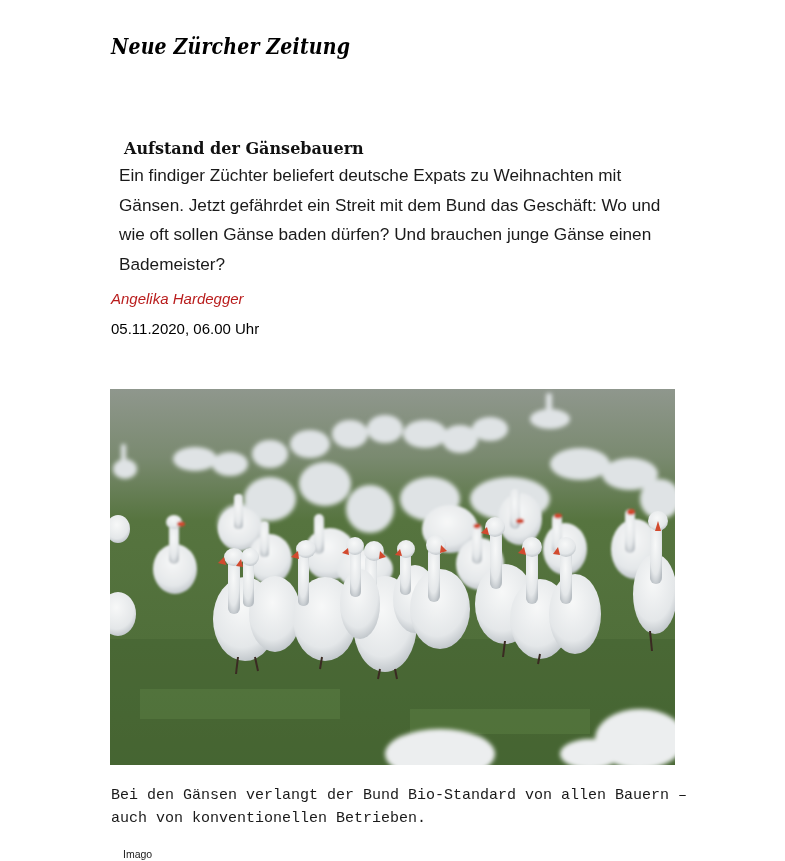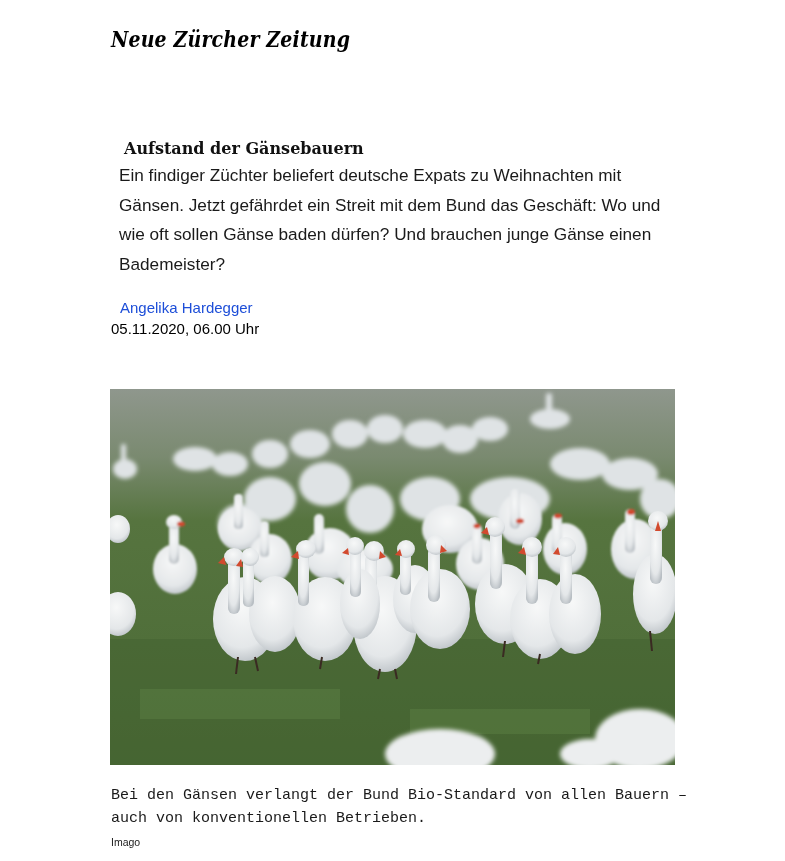--- a/index.html
+++ b/index.html
@@ -15,21 +15,21 @@
       overflow: hidden;
     }
     .page {
       position: absolute;
       left: 111px;
       top: 0;
       width: 565px;
     }
     .masthead {
       position: absolute;
-      top: 21px;
+      top: 28px;
       left: 0;
       height: 36px;
       display: block;
     }
     .masthead-text {
       font-family: "DejaVu Serif", serif;
       font-weight: bold;
       font-size: 22px;
       letter-spacing: 0.2px;
       color: #000;
@@ -60,25 +60,26 @@
       margin: 0;
       font-family: "Liberation Sans", sans-serif;
       font-size: 17.2px;
       line-height: 29.5px;
       color: #1a1a1a;
     }
     .author {
       position: absolute;
       top: 288px;
       left: 0;
-      margin: 9px;
+      margin: 0;
       font-family: "Liberation Sans", sans-serif;
       font-size: 15px;
       line-height: 22px;
-      color: #1d4ed8;
+      color: #b91c1c;
+      font-style: italic;
     }
     .date {
       position: absolute;
       top: 318px;
       left: 0;
       margin: 0;
       font-family: "Liberation Sans", sans-serif;
       font-size: 15px;
       line-height: 22px;
       color: #000000;
@@ -106,21 +107,21 @@
       margin: 0;
       font-family: Liberation Mono, monospace;
       font-size: 15px;
       line-height: 23px;
       color: #1a1a1a;
     }
     .credit {
       position: absolute;
       top: 835px;
       left: 0;
-      margin: 0;
+      margin: 12px;
       font-family: "Liberation Sans", sans-serif;
       font-size: 10.5px;
       line-height: 14px;
       color: #1a1a1a;
     }
   </style>
 </head>
 <body>
 
 <div class="page">

